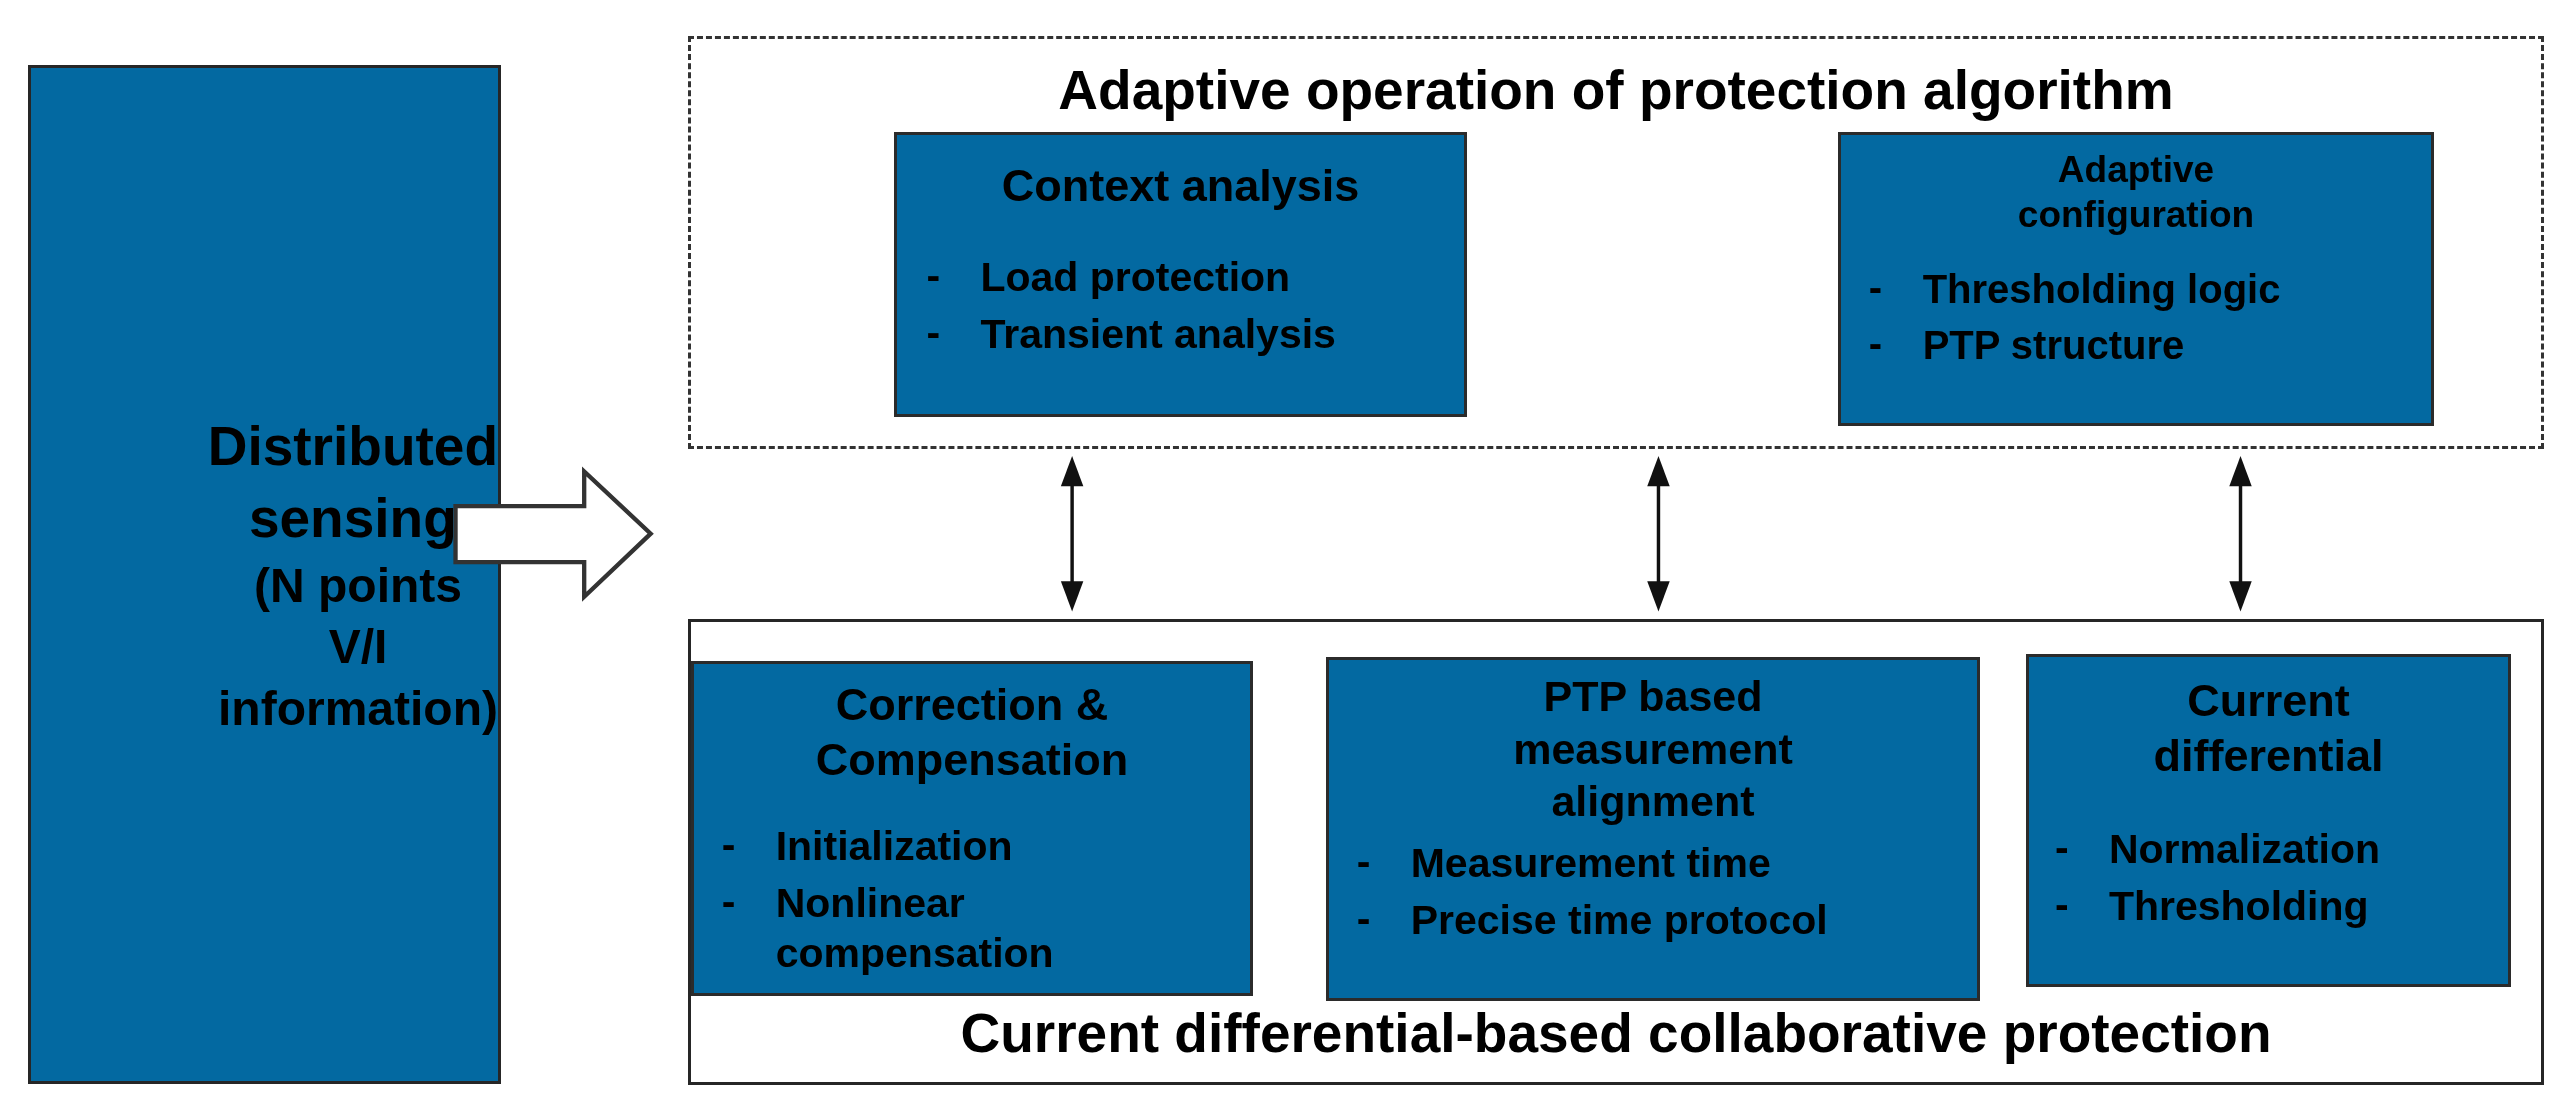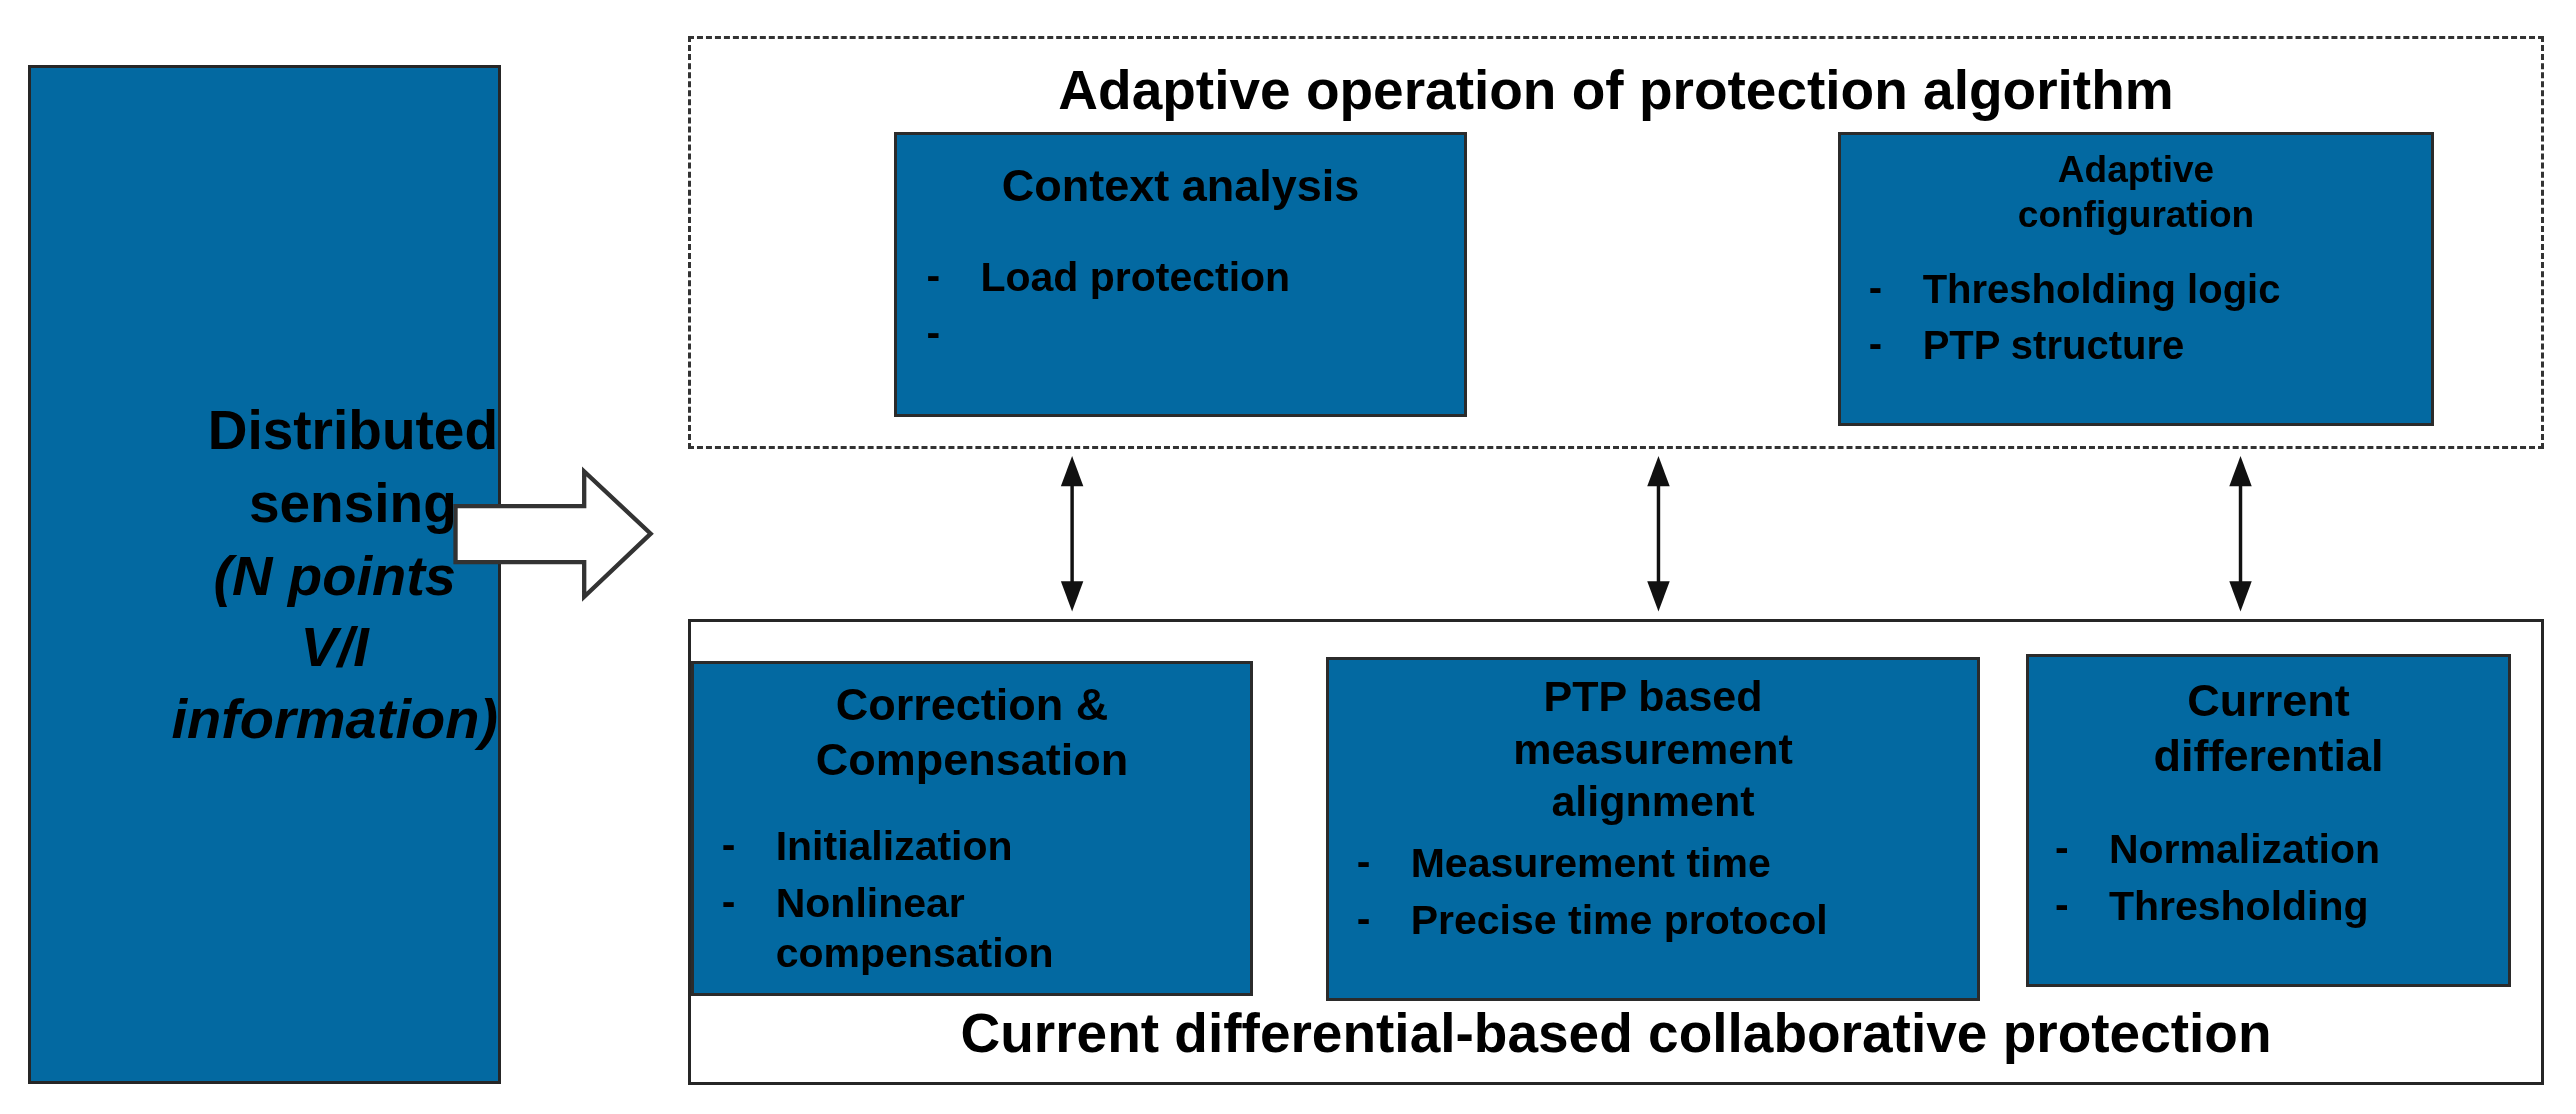--- a/index.html
+++ b/index.html
@@ -20,21 +20,21 @@
     box-sizing: border-box;
   }
   
   .left-box {
     left: 28px; top: 65px; width: 473px; height: 1019px;
     display: flex; flex-direction: column;
     align-items: flex-end; justify-content: center;
     text-align: center;
   }
   .left-box .main-label { font-size: 55px; line-height: 1.32; white-space: pre-line; }
-  .left-box .sub-label  { font-size: 56px; line-height: 1.28; white-space: pre-line; font-style: italic; }
+  .left-box .sub-label  { font-size: 48px; line-height: 1.28; white-space: pre-line; }
 
   
   .dashed-container {
     left: 688px; top: 36px; width: 1856px; height: 413px;
     position: absolute;
     border: 3.5px dashed #333333;
     box-sizing: border-box;
     background: transparent;
   }
   .section-title {
@@ -153,20 +153,21 @@
 
   <div class="box inner-box context-box">
     <div class="inner-title">Context analysis</div>
     <div class="items">
       <div class="item">
         <span class="dash">-</span>
         <span class="item-text">Load protection</span>
       </div>
       <div class="item">
         <span class="dash">-</span>
+        <span class="item-text">Transient analysis</span>
       </div>
     </div>
   </div>
 
   <div class="box inner-box adaptive-box">
     <div class="inner-title">Adaptive
 configuration</div>
     <div class="items">
       <div class="item">
         <span class="dash">-</span>

